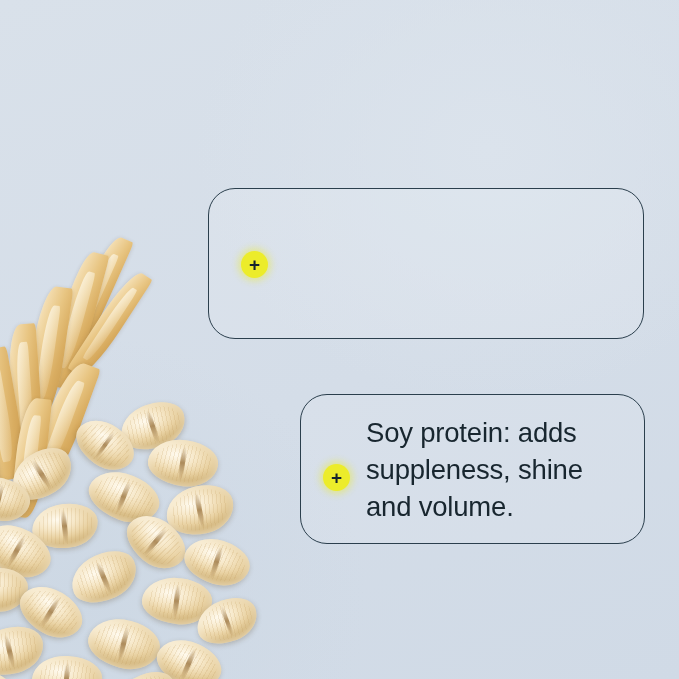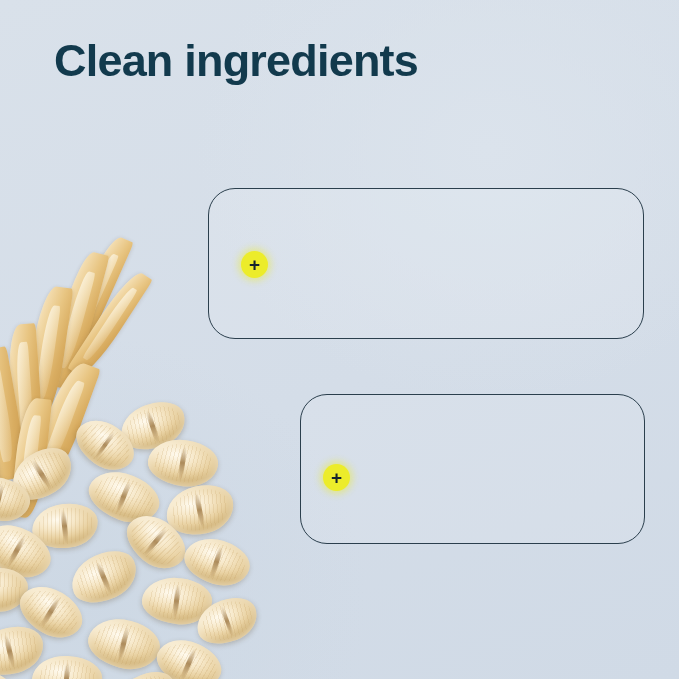--- a/index.html
+++ b/index.html
@@ -200,23 +200,25 @@
     <div class="flake" style="left:48px;  top:362px; width:66px; height:44px; transform:rotate(32deg);"></div>
     <div class="flake" style="left:226px; top:372px; width:62px; height:42px; transform:rotate(-20deg);"></div>
     <div class="flake" style="left:118px; top:392px; width:72px; height:48px; transform:rotate(14deg);"></div>
     <div class="flake" style="left:6px;   top:400px; width:68px; height:46px; transform:rotate(-14deg);"></div>
     <div class="flake" style="left:186px; top:414px; width:66px; height:44px; transform:rotate(24deg);"></div>
     <div class="flake" style="left:62px;  top:428px; width:70px; height:46px; transform:rotate(4deg);"></div>
     <div class="flake" style="left:-10px; top:446px; width:64px; height:42px; transform:rotate(34deg);"></div>
     <div class="flake" style="left:140px; top:448px; width:68px; height:44px; transform:rotate(-28deg);"></div>
   </div>
 
-  <div id="headline">Clean ingredients</div>
 
   <div class="card" id="card-oat">
     <span class="badge">+</span>
   </div>
 
   <div class="card" id="card-soy">
     <span class="badge">+</span>
+    <span class="card-text">Soy protein: adds
+suppleness, shine
+and volume.</span>
   </div>
 
 </div>
 
 </body></html>

